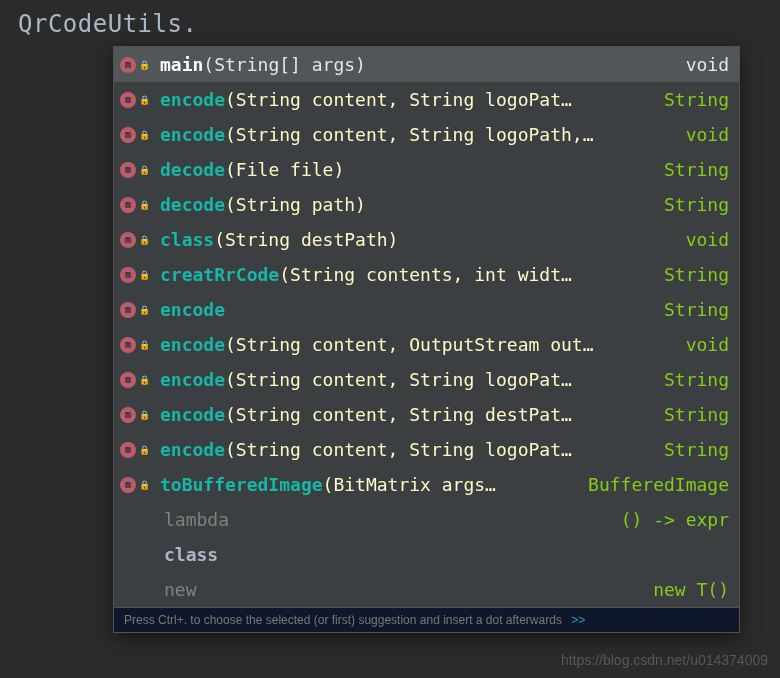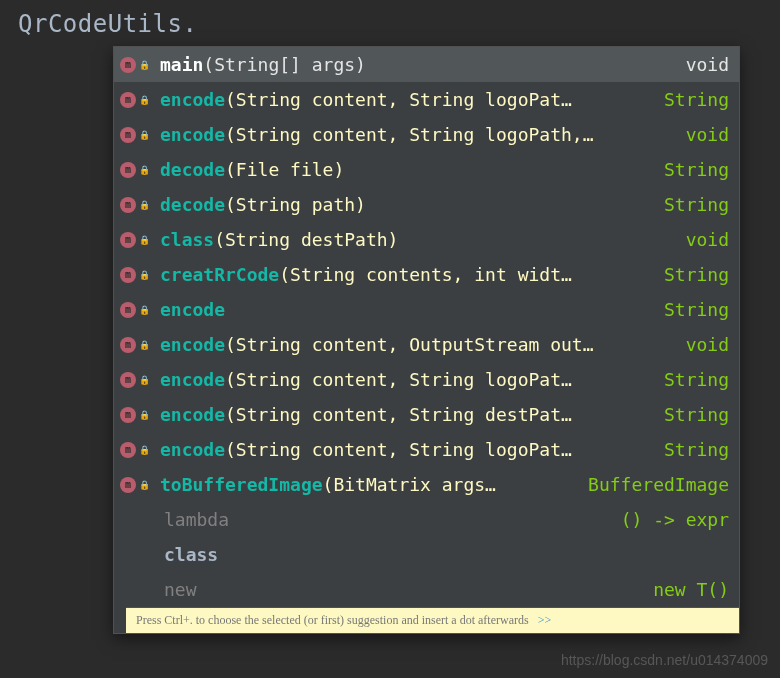--- a/index.html
+++ b/index.html
@@ -115,29 +115,28 @@
       position: absolute;
       top: 5px;
       right: 6px;
       width: 16px;
       height: 16px;
       background: #ffd54f;
       border-radius: 50% 50% 40% 40%;
       font-size: 14px;
     }
     .hint-bar {
-      background: #fef9c3;
+      background: #0f172a;
       border-top: 1px solid #515151;
       padding: 5px 10px;
       font-size: 12px;
       color: #787878;
-      font-family: Liberation Serif, serif;
-      display: flex;
-      align-items: center;
-      margin-left: 12px;
+      font-family: Liberation Sans, sans-serif;
+      display: flex;
+      align-items: center;
     }
     .hint-icon {
       color: #3592c4;
       margin-left: 6px;
     }
     .no-icon .icon-group {
       width: 34px;
     }
     .no-icon .method-icon,
     .no-icon .lock-icon {

